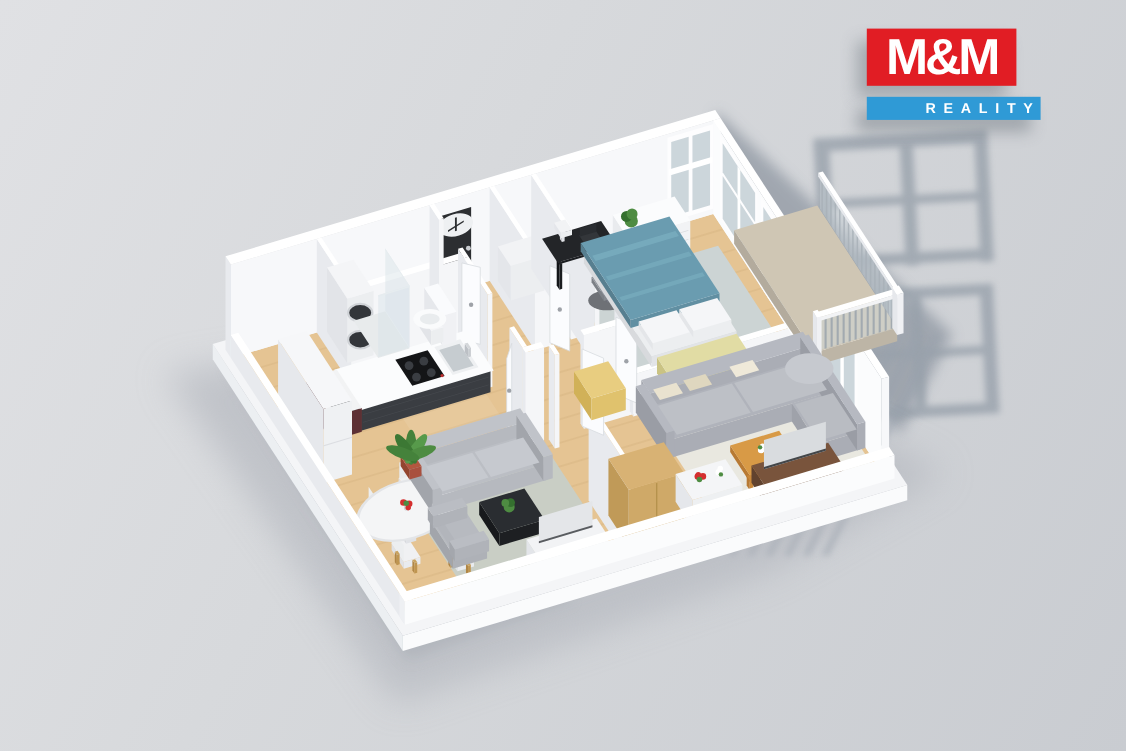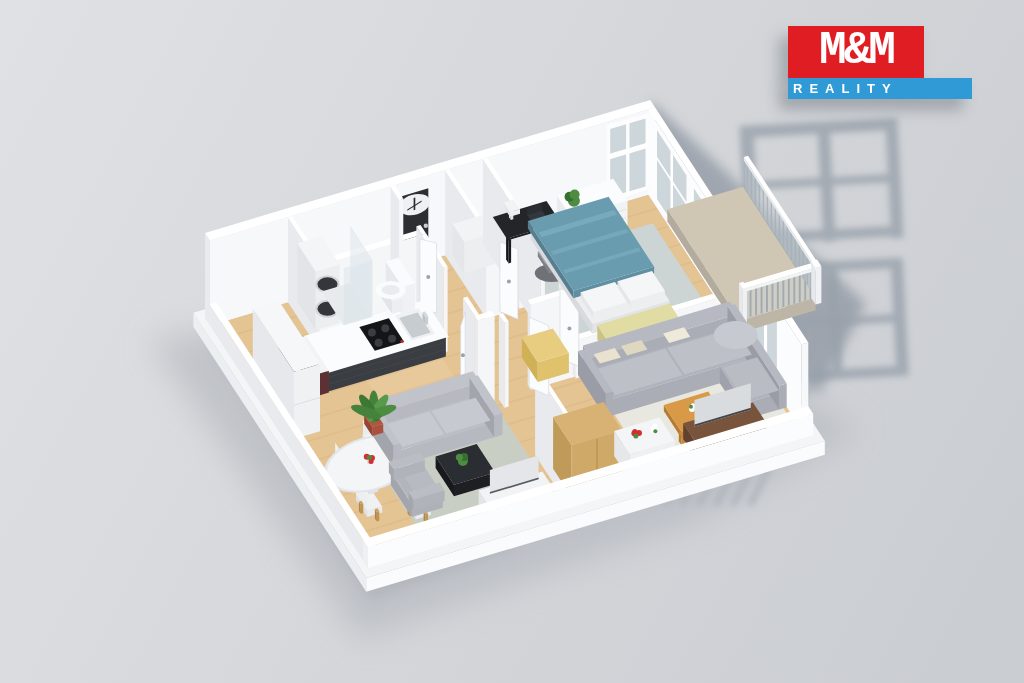--- a/index.html
+++ b/index.html
@@ -3,25 +3,25 @@
 <meta charset="utf-8">
 <style>
   html,body{margin:0;padding:0;}
   body{width:1024px;height:683px;overflow:hidden;font-family:"Liberation Sans",sans-serif;}
   .stage{position:relative;width:1024px;height:683px;
          background:linear-gradient(118deg,#e0e1e4 0%,#d7d9dc 38%,#c9ccd1 100%);}
   #scene{position:absolute;left:0;top:0;width:1024px;height:683px;display:block;}
   .logo{position:absolute;left:788px;top:26px;z-index:5;}
   .logo-mm{width:136px;height:52px;background:var(--logo-red,#e11d24);color:#fff;
            font-weight:bold;font-size:46px;line-height:50px;text-align:center;letter-spacing:-3px;
-           font-family:Liberation Mono, monospace;
+           font-family:Liberation Sans, sans-serif;
            box-shadow:-9px 11px 14px rgba(104,112,123,.45);}
-  .logo-reality{width:184px;height:21px;background:var(--logo-blue,#2f9ad6);color:#fff;
-           font-weight:bold;font-size:13px;line-height:21px;text-align:left;letter-spacing:7px;
-           text-indent:5px;margin-top:0;font-family:"Liberation Sans",sans-serif;
+  .logo-reality{width:158px;height:21px;background:var(--logo-blue,#2f9ad6);color:#fff;
+           font-weight:bold;font-size:13px;line-height:21px;text-align:right;letter-spacing:7px;
+           text-indent:5px;margin-top:10px;font-family:"Liberation Sans",sans-serif;
            box-shadow:-9px 11px 14px rgba(104,112,123,.45);}
 </style>
 </head>
 <body>
 
 <div class="stage">
   <svg id="scene" viewBox="0 0 1024 683" xmlns="http://www.w3.org/2000/svg">
     <defs>
       <filter id="b3" x="-30%" y="-30%" width="160%" height="160%">
           <feGaussianBlur stdDeviation="3"></feGaussianBlur>

